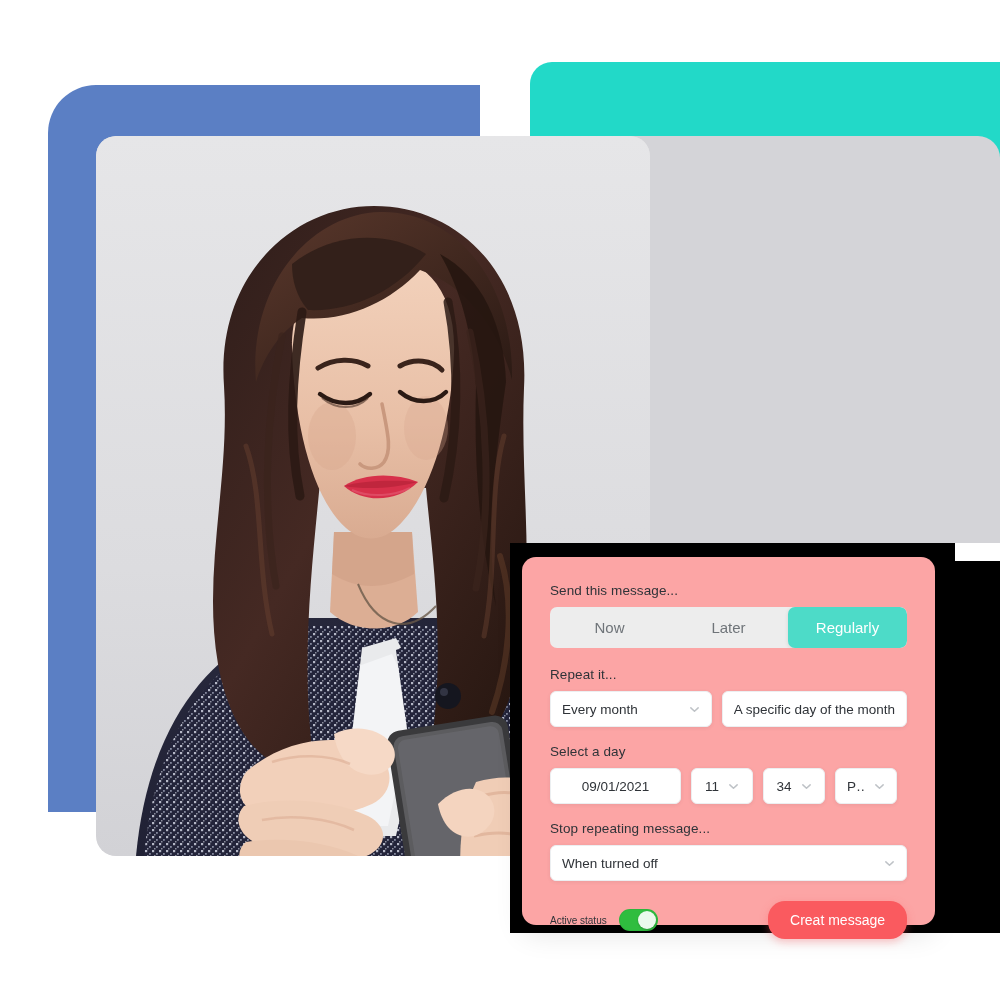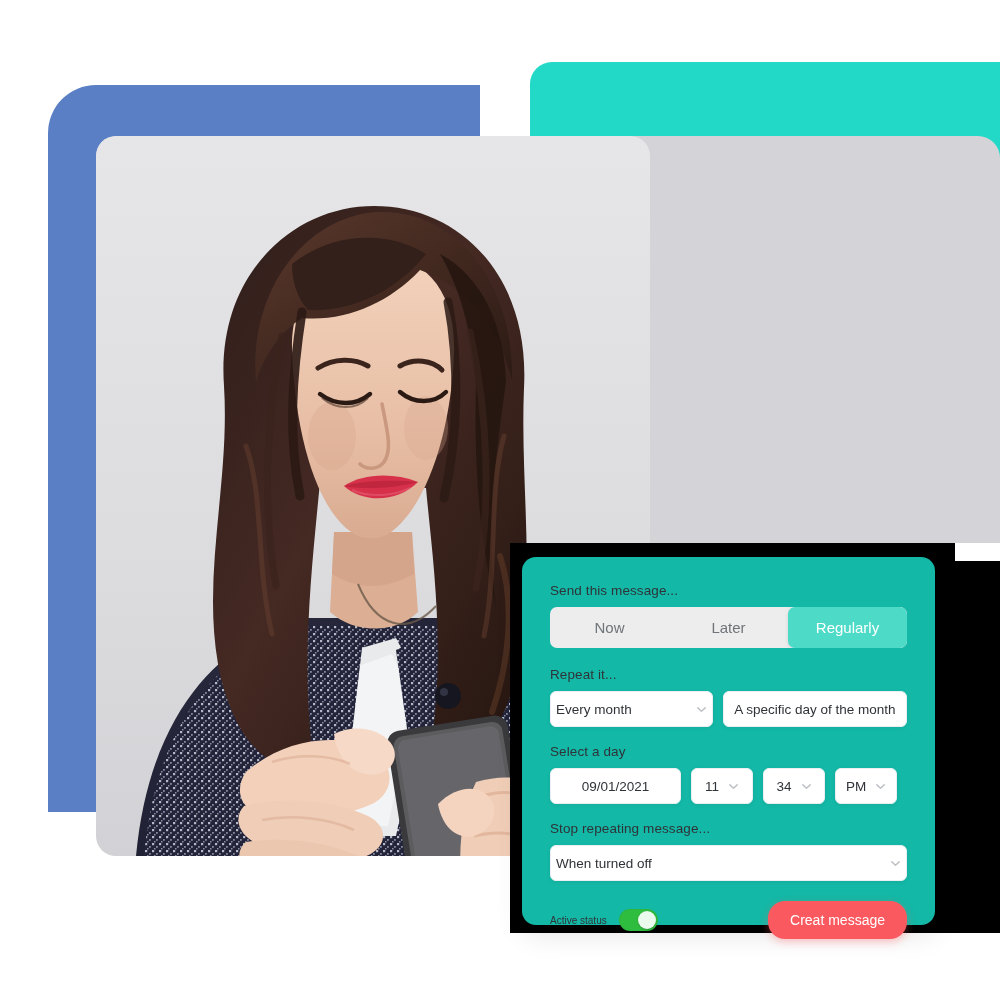--- a/index.html
+++ b/index.html
@@ -93,21 +93,21 @@
   }
   .photo svg { display: block; width: 100%; height: 100%; }
 
   
   .card {
     position: absolute;
     left: 522px;
     top: 557px;
     width: 413px;
     height: 368px;
-    background: #14b8a6;
+    background: #fca5a5;
     border-radius: 14px;
     box-shadow: 0 10px 28px rgba(0,0,0,0.10);
     padding: 26px 28px 0 28px;
     box-sizing: border-box;
   }
 
   .field-label {
     font-size: 13.5px;
     color: #2f3338;
     margin: 0 0 9px 0;
@@ -147,21 +147,21 @@
     margin-bottom: 17px;
   }
   .fld {
     background: #ffffff;
     border: 1px solid #eceff1;
     border-radius: 6px;
     height: 36px;
     display: flex;
     align-items: center;
     justify-content: space-between;
-    padding: 0 5px;
+    padding: 0 11px;
     box-sizing: border-box;
     font-size: 13.5px;
     color: #2f3338;
     box-shadow: 0 1px 4px rgba(17,24,39,0.07);
     cursor: pointer;
     white-space: nowrap;
   }
   .fld.center { justify-content: center; gap: 9px; }
   .fld .txt { overflow: hidden; text-overflow: ellipsis; }
 

